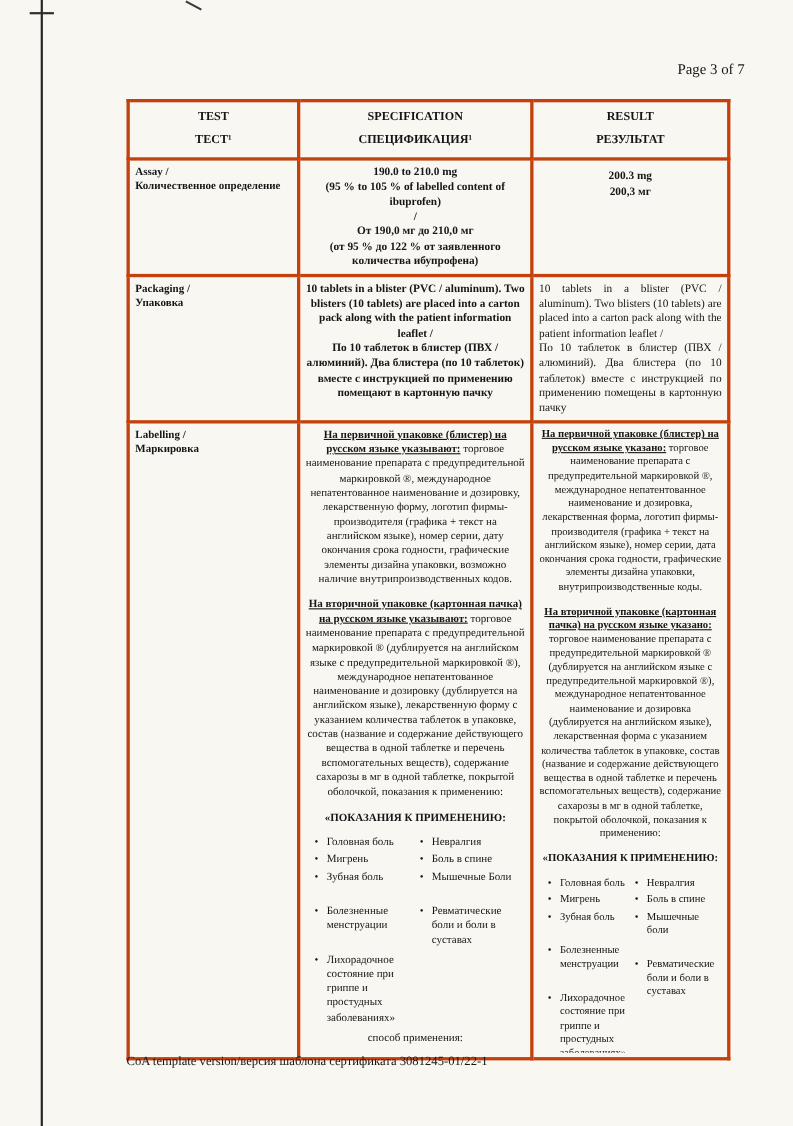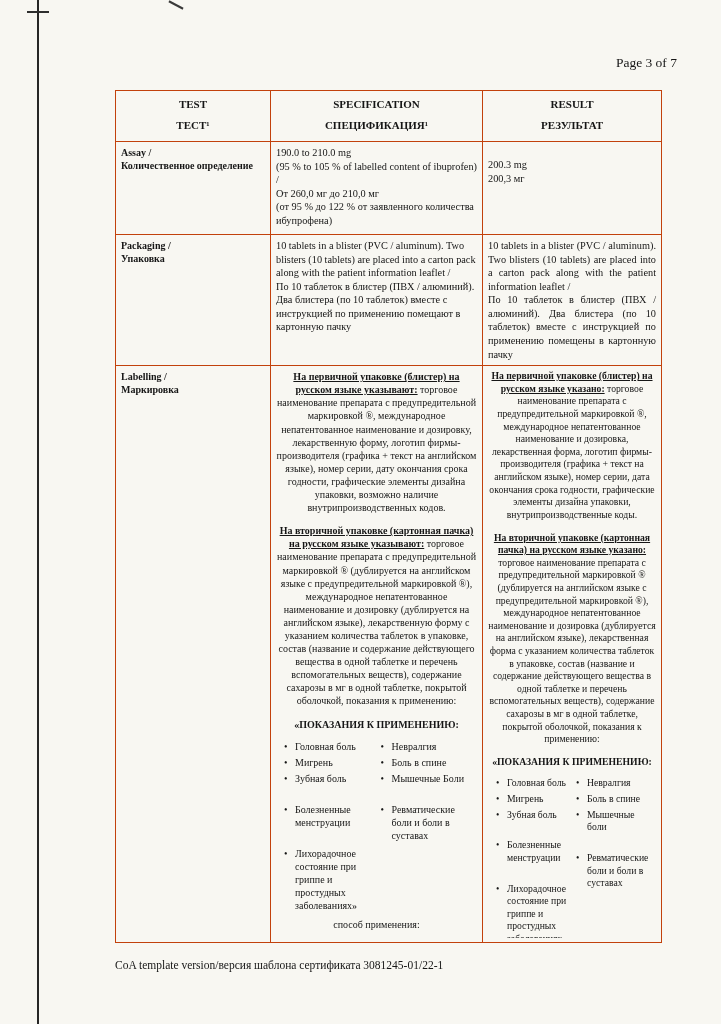--- a/index.html
+++ b/index.html
@@ -13,34 +13,34 @@
   }
   .scan-edge { position:absolute; left:37px; top:0; width:2px; height:1024px; background:#262626; }
   .scan-tick1 { position:absolute; left:27px; top:11px; width:22px; height:2px; background:#2e2e2e; }
   .scan-tick2 { position:absolute; left:168px; top:4px; width:16px; height:2px; background:#3a3a3a; transform:rotate(28deg); }
   .page-number { position:absolute; top:55px; right:44px; font-size:13.5px; }
 
   table.coa {
     position:absolute; left:115px; top:90px;
     width:546px; border-collapse:collapse; table-layout:fixed;
   }
-  .coa th, .coa td { border:1px solid #c2410c; vertical-align:top; padding:4px 5px; }
+  .coa th, .coa td { border:3px solid #c2410c; vertical-align:top; padding:4px 5px; }
   col.c1 { width:155px; } col.c2 { width:212px; } col.c3 { width:179px; }
 
   .coa th { font-weight:bold; font-size:11px; text-align:center; padding:7px 4px 10px; }
   .hru { margin-top:9px; }
 
   .testcell { font-weight:bold; font-size:10px; line-height:1.3; padding:5px 6px; }
 
-  .cellcenter { text-align:left; font-size:10.3px; line-height:1.32; }
+  .cellcenter { text-align:center; font-size:10.3px; line-height:1.32;font-weight:bold; }
   .row1 td { height:84px; }
   .row2 td { height:110px; }
   .resultjust { text-align:justify; font-size:10.3px; line-height:1.32; }
   .blk { margin:0; }
-  .mt4 { margin-top:12px; }
+  .mt4 { margin-top:4px; }
 
   .clip { height:568px; overflow:hidden; }
   .lab  { font-size:10px;  line-height:1.31; }
   .labr { font-size:9.7px; line-height:1.3; }
   .cpara { text-align:center; margin:0 0 10px; }
   .lead { font-weight:bold; text-decoration:underline; }
   .indtitle { font-weight:bold; text-align:center; margin:3px 0 9px; }
   .cols { display:flex; padding-left:8px;justify-content:flex-end; }
   .col { flex:1; min-width:0; }
   .bi { position:relative; padding-left:11px; margin-bottom:3px; }
@@ -85,21 +85,21 @@
 
   <tr class="row1">
     <td class="testcell">
       <div>Assay /</div>
       <div>Количественное определение</div>
     </td>
     <td class="cellcenter">
       <div class="blk">190.0 to 210.0 mg</div>
       <div class="blk">(95 % to 105 % of labelled content of ibuprofen)</div>
       <div class="blk">/</div>
-      <div class="blk">От 260,0 мг до 210,0 мг</div>
+      <div class="blk">От 190,0 мг до 210,0 мг</div>
       <div class="blk">(от 95 % до 122 % от заявленного количества ибупрофена)</div>
     </td>
     <td class="cellcenter">
       <div class="blk mt4">200.3 mg</div>
       <div class="blk">200,3 мг</div>
     </td>
   </tr>
 
   <tr class="row2">
     <td class="testcell">

